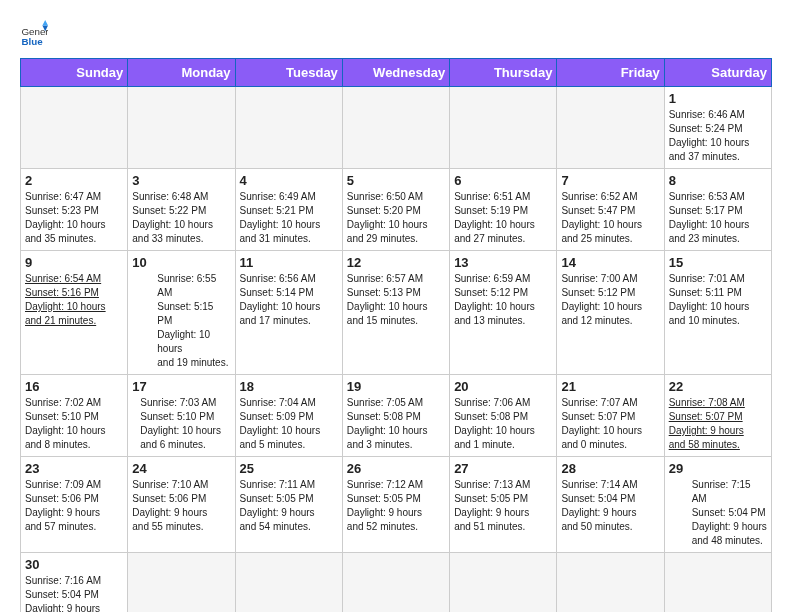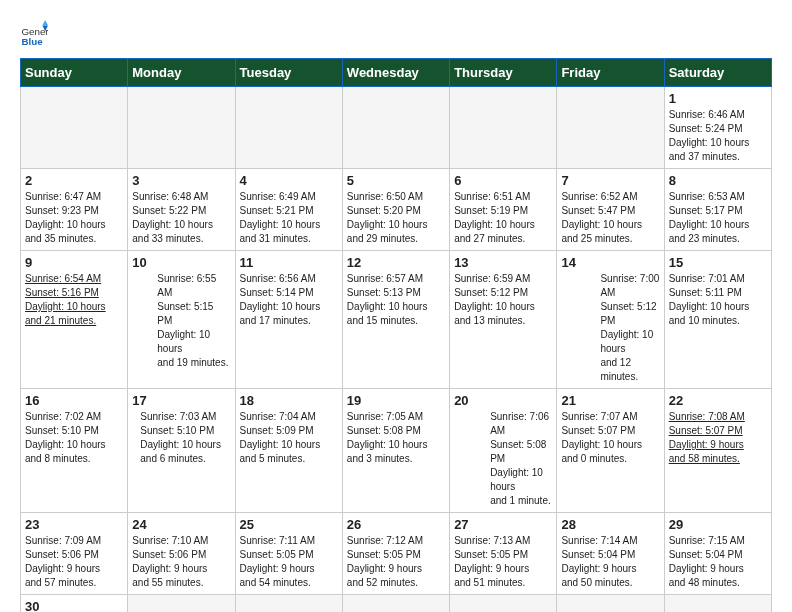--- a/index.html
+++ b/index.html
@@ -47,26 +47,26 @@
     .subtitle {
       font-size: 15px;
       color: #444;
     }
     .calendar {
       width: 100%;
       border-collapse: collapse;
       border: 1px solid #ccc;
     }
     .calendar th {
-      background-color: #14532d;
+      background-color: #8b5cf6;
       color: #fff;
       font-size: 13px;
       font-weight: bold;
       padding: 6px 4px;
-      text-align: left;
+      text-align: right;
       border: 1px solid #1565c0;
     }
     .calendar td {
       width: calc(100% / 7);
       vertical-align: top;
       border: 1px solid #ccc;
       padding: 4px;
       font-size: 10.5px;
       color: #222;
       min-height: 80px;
@@ -137,21 +137,21 @@
           <div class="day-info" style="white-space: pre-line;">Sunrise: 6:46 AM
 Sunset: 5:24 PM
 Daylight: 10 hours
 and 37 minutes.</div>
         </td>
       </tr>
       <tr>
         <td>
           <span class="day-number">2</span>
           <div class="day-info" style="white-space: pre-line;">Sunrise: 6:47 AM
-Sunset: 9:23 PM
+Sunset: 5:23 PM
 Daylight: 10 hours
 and 35 minutes.</div>
         </td>
         <td>
           <span class="day-number">3</span>
           <div class="day-info" style="white-space: pre-line;">Sunrise: 6:48 AM
 Sunset: 5:22 PM
 Daylight: 10 hours
 and 33 minutes.</div>
         </td>
@@ -222,21 +222,21 @@
         </td>
         <td>
           <span class="day-number">13</span>
           <div class="day-info" style="white-space: pre-line;">Sunrise: 6:59 AM
 Sunset: 5:12 PM
 Daylight: 10 hours
 and 13 minutes.</div>
         </td>
         <td>
           <span class="day-number">14</span>
-          <div class="day-info" style="white-space: pre-line; margin-left: 39px;">Sunrise: 7:00 AM
+          <div class="day-info" style="white-space: pre-line;">Sunrise: 7:00 AM
 Sunset: 5:12 PM
 Daylight: 10 hours
 and 12 minutes.</div>
         </td>
         <td>
           <span class="day-number">15</span>
           <div class="day-info" style="white-space: pre-line;">Sunrise: 7:01 AM
 Sunset: 5:11 PM
 Daylight: 10 hours
 and 10 minutes.</div>
@@ -266,21 +266,21 @@
         </td>
         <td>
           <span class="day-number">19</span>
           <div class="day-info" style="white-space: pre-line;">Sunrise: 7:05 AM
 Sunset: 5:08 PM
 Daylight: 10 hours
 and 3 minutes.</div>
         </td>
         <td>
           <span class="day-number">20</span>
-          <div class="day-info" style="white-space: pre-line; margin-left: 36px;">Sunrise: 7:06 AM
+          <div class="day-info" style="white-space: pre-line;">Sunrise: 7:06 AM
 Sunset: 5:08 PM
 Daylight: 10 hours
 and 1 minute.</div>
         </td>
         <td>
           <span class="day-number">21</span>
           <div class="day-info" style="white-space: pre-line;">Sunrise: 7:07 AM
 Sunset: 5:07 PM
 Daylight: 10 hours
 and 0 minutes.</div>
@@ -331,21 +331,21 @@
         </td>
         <td>
           <span class="day-number">28</span>
           <div class="day-info" style="white-space: pre-line;">Sunrise: 7:14 AM
 Sunset: 5:04 PM
 Daylight: 9 hours
 and 50 minutes.</div>
         </td>
         <td>
           <span class="day-number">29</span>
-          <div class="day-info" style="white-space: pre-line;">Sunrise: 7:15 AM
+          <div class="day-info" style="white-space: pre-line; margin-left: 23px;">Sunrise: 7:15 AM
 Sunset: 5:04 PM
 Daylight: 9 hours
 and 48 minutes.</div>
         </td>
       </tr>
       <tr class="last-row">
         <td>
           <span class="day-number">30</span>
           <div class="day-info" style="white-space: pre-line;">Sunrise: 7:16 AM
 Sunset: 5:04 PM

